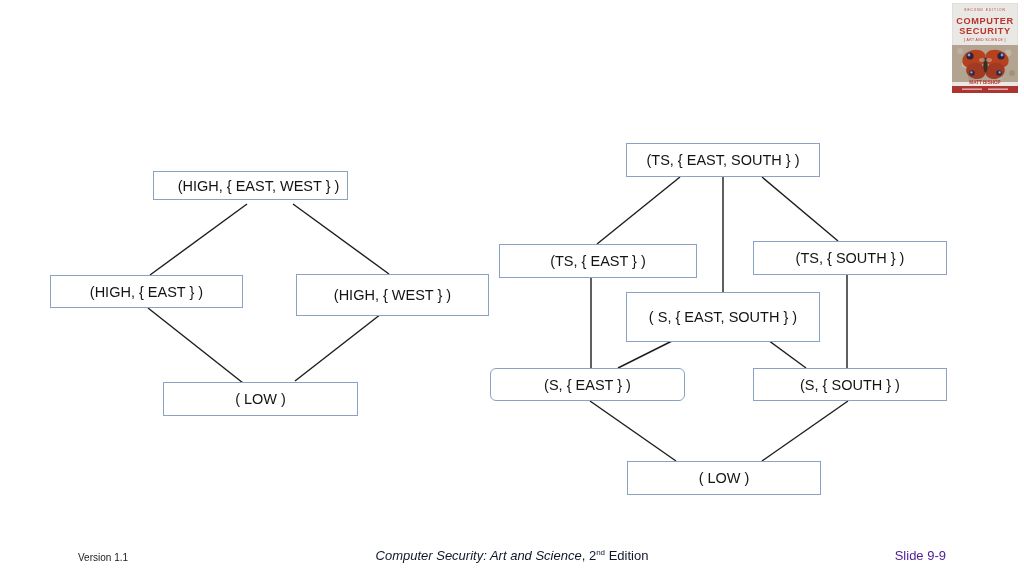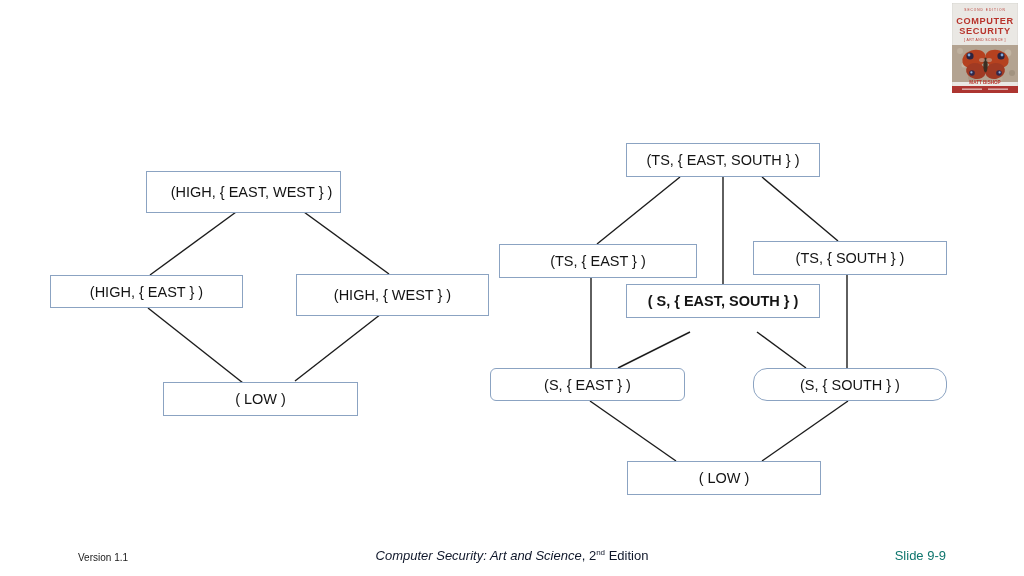--- a/index.html
+++ b/index.html
@@ -31,21 +31,21 @@
     font-size:10px;color:#1a1a1a;
   }
   .footer-center{
     position:absolute;left:0;bottom:13px;width:100%;
     text-align:center;font-size:13px;color:#0f172a;
   }
   .footer-center .it{font-style:italic;}
   .footer-center sup{font-size:8px;}
   .footer-right{
     position:absolute;right:78px;bottom:13px;
-    font-size:13px;color:#0f766e;
+    font-size:13px;color:#4c1d95;
   }
   .book-cover{position:absolute;left:952px;top:3px;width:66px;height:90px;}
 </style>
 </head>
 <body>
 
 <div class="slide">
 
 
   <svg class="edges" viewBox="0 0 1024 576">
@@ -61,31 +61,31 @@
       <line x1="762" y1="177" x2="838" y2="241"></line>
       <line x1="591" y1="278" x2="591" y2="368"></line>
       <line x1="847" y1="275" x2="847" y2="368"></line>
       <line x1="690" y1="332" x2="618" y2="368"></line>
       <line x1="757" y1="332" x2="806" y2="368"></line>
       <line x1="590" y1="401" x2="676" y2="461"></line>
       <line x1="848" y1="401" x2="762" y2="461"></line>
     </g>
   </svg>
 
-  <div class="node" style="left:146px;top:171px;width:195px;height:42px;padding-left:16px;">(HIGH, { EAST, WEST } )</div>
+  <div class="node" style="left:153px;top:171px;width:195px;height:29px;padding-left:16px;">(HIGH, { EAST, WEST } )</div>
   <div class="node" style="left:50px;top:275px;width:193px;height:33px;">(HIGH, { EAST } )</div>
   <div class="node" style="left:296px;top:274px;width:193px;height:42px;">(HIGH, { WEST } )</div>
   <div class="node" style="left:163px;top:382px;width:195px;height:34px;">( LOW )</div>
 
   <div class="node" style="left:626px;top:143px;width:194px;height:34px;">(TS, { EAST, SOUTH } )</div>
   <div class="node" style="left:499px;top:244px;width:198px;height:34px;">(TS, { EAST } )</div>
   <div class="node" style="left:753px;top:241px;width:194px;height:34px;">(TS, { SOUTH } )</div>
-  <div class="node" style="left:626px;top:284px;width:194px;height:34px;font-weight:bold;">( S, { EAST, SOUTH } )</div>
+  <div class="node" style="left:626px;top:292px;width:194px;height:50px;">( S, { EAST, SOUTH } )</div>
   <div class="node" style="left:490px;top:368px;width:195px;height:33px;border-radius:6px;">(S, { EAST } )</div>
-  <div class="node" style="left:753px;top:368px;width:194px;height:33px;border-radius:14px;">(S, { SOUTH } )</div>
+  <div class="node" style="left:753px;top:368px;width:194px;height:33px;">(S, { SOUTH } )</div>
   <div class="node" style="left:627px;top:461px;width:194px;height:34px;">( LOW )</div>
 
   <div class="book-cover">
     <svg viewBox="0 0 66 90" width="66" height="90">
       <rect x="0" y="0" width="66" height="90" fill="#eae8e4" stroke="#c8c5c0" stroke-width="0.5"></rect>
       <text x="33" y="8" text-anchor="middle" font-size="3.2" letter-spacing="1" fill="#b8342c" font-family="Liberation Sans, sans-serif">SECOND EDITION</text>
       <text x="33" y="21" text-anchor="middle" font-size="9.2" font-weight="bold" letter-spacing="0.6" fill="#b8342c" font-family="Liberation Sans, sans-serif">COMPUTER</text>
       <text x="33" y="31" text-anchor="middle" font-size="9.2" font-weight="bold" letter-spacing="0.6" fill="#b8342c" font-family="Liberation Sans, sans-serif">SECURITY</text>
       <text x="33" y="38" text-anchor="middle" font-size="3.4" letter-spacing="0.4" fill="#b8342c" font-family="Liberation Sans, sans-serif">[ ART AND SCIENCE ]</text>
 

